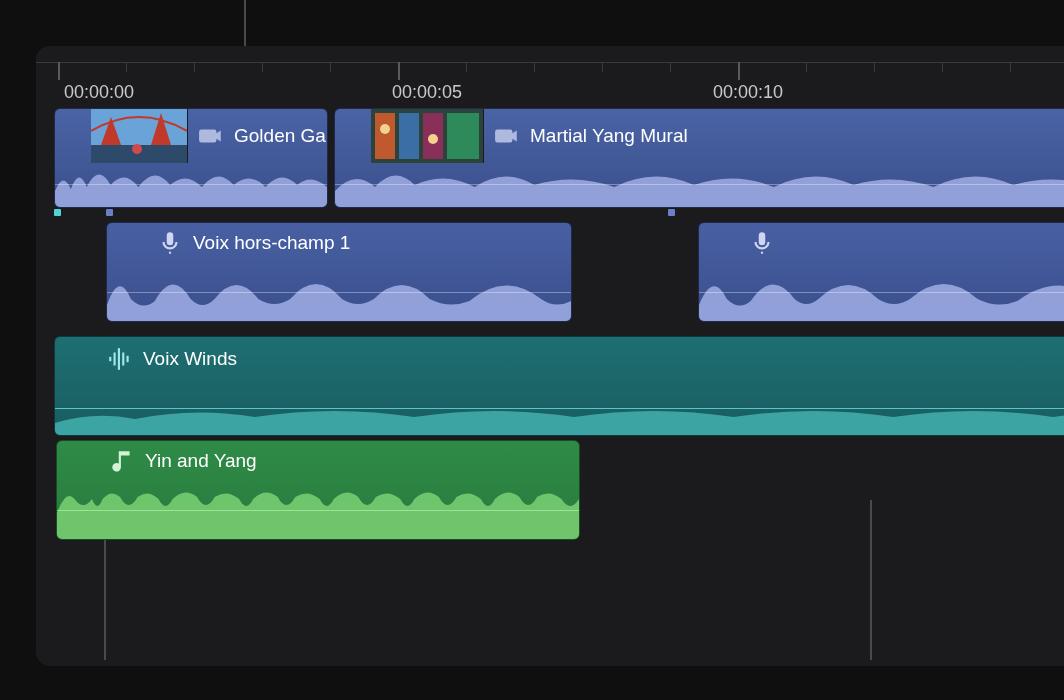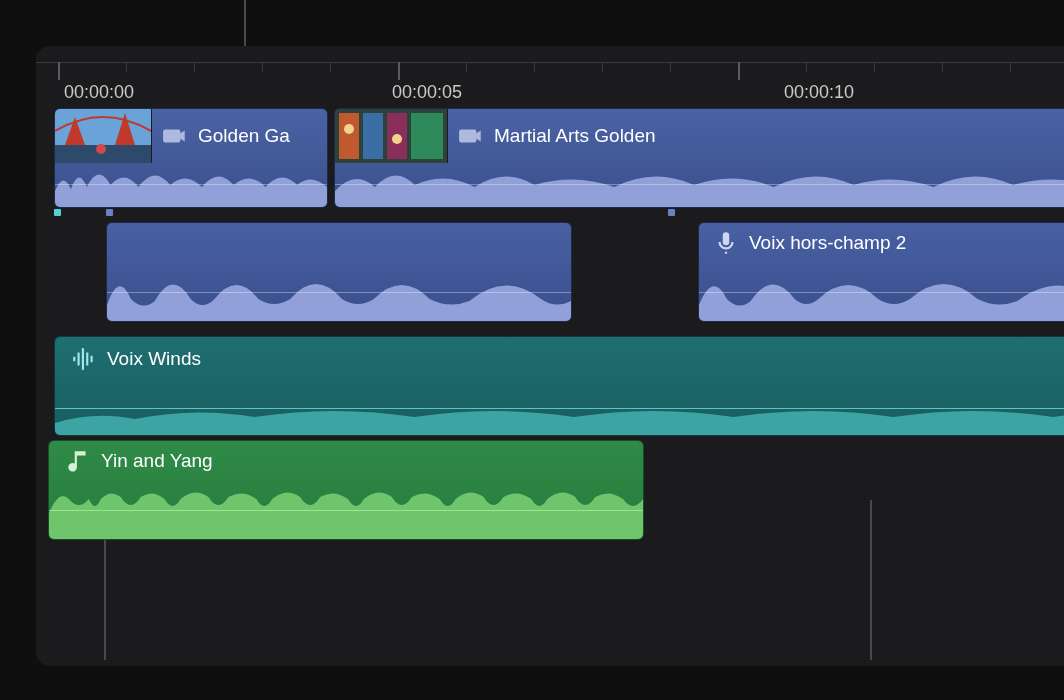--- a/index.html
+++ b/index.html
@@ -4,21 +4,21 @@
 <style>
 html,body{margin:0;padding:0;width:1064px;height:700px;background:#0f0f10;font-family:-apple-system,BlinkMacSystemFont,"Segoe UI",Helvetica,Arial,sans-serif;overflow:hidden;}
 .panel{position:absolute;left:36px;top:46px;width:1064px;height:620px;background:#1b1b1d;border-radius:14px;overflow:hidden;}
 .ruler{position:absolute;left:0;top:0;right:0;height:62px;background:#1b1b1d;}
 .ruler-divider{position:absolute;left:0;right:0;top:16px;height:1px;background:#3a3a3c;}
 .ruler .tick{position:absolute;top:16px;width:1px;background:#3a3a3c;}
 .ruler .tick.major{height:18px;background:#5a5a5c;width:2px;}
 .ruler .tick.minor{height:10px;}
 .ruler .label{position:absolute;top:36px;color:#c9c9c9;font-size:18px;white-space:nowrap;}
 
-.clip{position:absolute;border-radius:6px;overflow:hidden;color:#fff;font-size:19px;box-sizing:border-box;}
+.clip{position:absolute;border-radius:6px;overflow:hidden;color:#fff;font-size:19px;box-sizing:border-box;padding-left:36px;}
 .clip .head{display:flex;align-items:center;gap:10px;height:38px;padding:0 10px;white-space:nowrap;overflow:hidden;}
 .clip .wave{position:absolute;left:0;right:0;bottom:0;}
 .clip .midline{position:absolute;left:0;right:0;height:1px;}
 
 
 .video{background:linear-gradient(#4a63a5,#3b508c);border:1px solid #1f2a4a;top:62px;height:100px;}
 .video .head{height:54px;padding:0;}
 .video .thumb{height:54px;width:96px;background:#2a3a66;flex:0 0 auto;border-right:1px solid #1b1b1d;background-size:cover;}
 .video .thumb svg{width:100%;height:100%;display:block;}
 .video .cam{color:#aeb9e0;display:flex;align-items:center;}
@@ -73,21 +73,21 @@
     <div class="tick minor" style="left:158px"></div>
     <div class="tick minor" style="left:226px"></div>
     <div class="tick minor" style="left:294px"></div>
     <div class="tick major" style="left:362px"></div>
     <div class="label" style="left:356px">00:00:05</div>
     <div class="tick minor" style="left:430px"></div>
     <div class="tick minor" style="left:498px"></div>
     <div class="tick minor" style="left:566px"></div>
     <div class="tick minor" style="left:634px"></div>
     <div class="tick major" style="left:702px"></div>
-    <div class="label" style="left:748px">00:00:10</div>
+    <div class="label" style="left:677px">00:00:10</div>
     <div class="tick minor" style="left:770px"></div>
     <div class="tick minor" style="left:838px"></div>
     <div class="tick minor" style="left:906px"></div>
     <div class="tick minor" style="left:974px"></div>
   </div>
 
   <div class="clip video" style="left:18px;width:274px">
     <div class="head">
       <div class="thumb">
         <svg viewBox="0 0 96 54" preserveAspectRatio="none">
@@ -125,51 +125,58 @@
           <rect x="76" y="4" width="32" height="46" fill="#2e8a5a"></rect>
           <circle cx="14" cy="20" r="5" fill="#f2d28c"></circle>
           <circle cx="62" cy="30" r="5" fill="#f2d28c"></circle>
         </svg>
       </div>
       <span class="icon cam">
         <svg viewBox="0 0 24 24">
             <path fill="#aeb9e0" d="M3 6h12a2 2 0 0 1 2 2v1.5l4-2.5v10l-4-2.5V16a2 2 0 0 1-2 2H3a2 2 0 0 1-2-2V8a2 2 0 0 1 2-2z"></path>
           </svg>
       </span>
-      <span>Martial Arts Golden</span>
+      <span>Martial Yang Mural</span>
     </div>
     <div class="wave">
       <svg class="wavepath" viewBox="0 0 766 46" preserveAspectRatio="none" width="100%" height="100%">
         <path d="M0 46 L0 30 Q20 8 40 26 Q60 4 80 24 Q110 10 140 26 Q170 6 200 24 Q240 12 280 26 Q320 6 360 24 Q400 10 440 26 Q480 6 520 24 Q560 12 600 26 Q640 6 680 24 Q720 12 766 26 L766 46 Z"></path>
       </svg>
       <div class="midline"></div>
     </div>
   </div>
 
   <div class="conn" style="left:18px;top:163px"></div>
   <div class="conn2" style="left:70px;top:163px"></div>
   <div class="conn2" style="left:632px;top:163px"></div>
 
   <div class="clip vo" style="left:70px;width:466px">
+    <div class="head">
+      <span class="icon">
+        <svg viewBox="0 0 24 24">
+            <path fill="#cfd6f2" d="M12 2a3 3 0 0 1 3 3v6a3 3 0 0 1-6 0V5a3 3 0 0 1 3-3zm7 9a7 7 0 0 1-14 0h2a5 5 0 0 0 10 0h2zM11 20h2v2h-2z"></path>
+          </svg>
+      </span>
+      <span>Voix hors-champ 1</span>
+    </div>
     <div class="wave">
       <svg class="wavepath" viewBox="0 0 466 56" preserveAspectRatio="none" width="100%" height="100%">
         <path d="M0 56 L0 40 Q12 6 24 34 Q36 46 48 36 Q66 4 84 34 Q96 46 108 34 Q130 6 152 34 Q168 44 184 34 Q210 4 236 34 Q252 44 268 34 Q296 6 324 34 Q344 44 364 36 Q400 6 436 34 Q450 44 466 36 L466 56 Z"></path>
       </svg>
       <div class="midline"></div>
     </div>
   </div>
 
   <div class="clip vo" style="left:662px;width:402px;border-top-right-radius:0;border-bottom-right-radius:0;">
     <div class="head">
       <span class="icon">
         <svg viewBox="0 0 24 24">
             <path fill="#cfd6f2" d="M12 2a3 3 0 0 1 3 3v6a3 3 0 0 1-6 0V5a3 3 0 0 1 3-3zm7 9a7 7 0 0 1-14 0h2a5 5 0 0 0 10 0h2zM11 20h2v2h-2z"></path>
           </svg>
       </span>
-      <span>Voix hors-champ 2</span>
     </div>
     <div class="wave">
       <svg class="wavepath" viewBox="0 0 402 56" preserveAspectRatio="none" width="100%" height="100%">
         <path d="M0 56 L0 40 Q14 6 28 34 Q40 46 52 36 Q74 4 96 34 Q108 44 120 34 Q150 6 180 34 Q196 44 212 34 Q246 4 280 34 Q300 44 320 36 Q360 6 402 34 L402 56 Z"></path>
       </svg>
       <div class="midline"></div>
     </div>
   </div>
 
   <div class="clip fx" style="left:18px;width:1046px;border-top-right-radius:0;border-bottom-right-radius:0;">
@@ -188,21 +195,21 @@
       <span>Voix Winds</span>
     </div>
     <div class="wave">
       <svg class="wavepath" viewBox="0 0 1046 52" preserveAspectRatio="none" width="100%" height="100%">
         <path d="M0 52 L0 40 Q40 28 80 36 Q140 24 200 34 Q280 22 360 34 Q440 22 520 34 Q600 22 680 34 Q760 22 840 34 Q920 22 1000 34 Q1023 30 1046 34 L1046 52 Z"></path>
       </svg>
       <div class="midline"></div>
     </div>
   </div>
 
-  <div class="clip music" style="left:12px;width:596px">
+  <div class="clip music" style="left:20px;width:524px">
     <div class="head">
       <span class="icon">
         <svg viewBox="0 0 24 24">
             <path fill="#d5f2d5" d="M9 3v11.3A4 4 0 1 0 11 18V7h8V3H9z"></path>
           </svg>
       </span>
       <span>Yin and Yang</span>
     </div>
     <div class="wave">
       <svg class="wavepath" viewBox="0 0 596 56" preserveAspectRatio="none" width="100%" height="100%">

